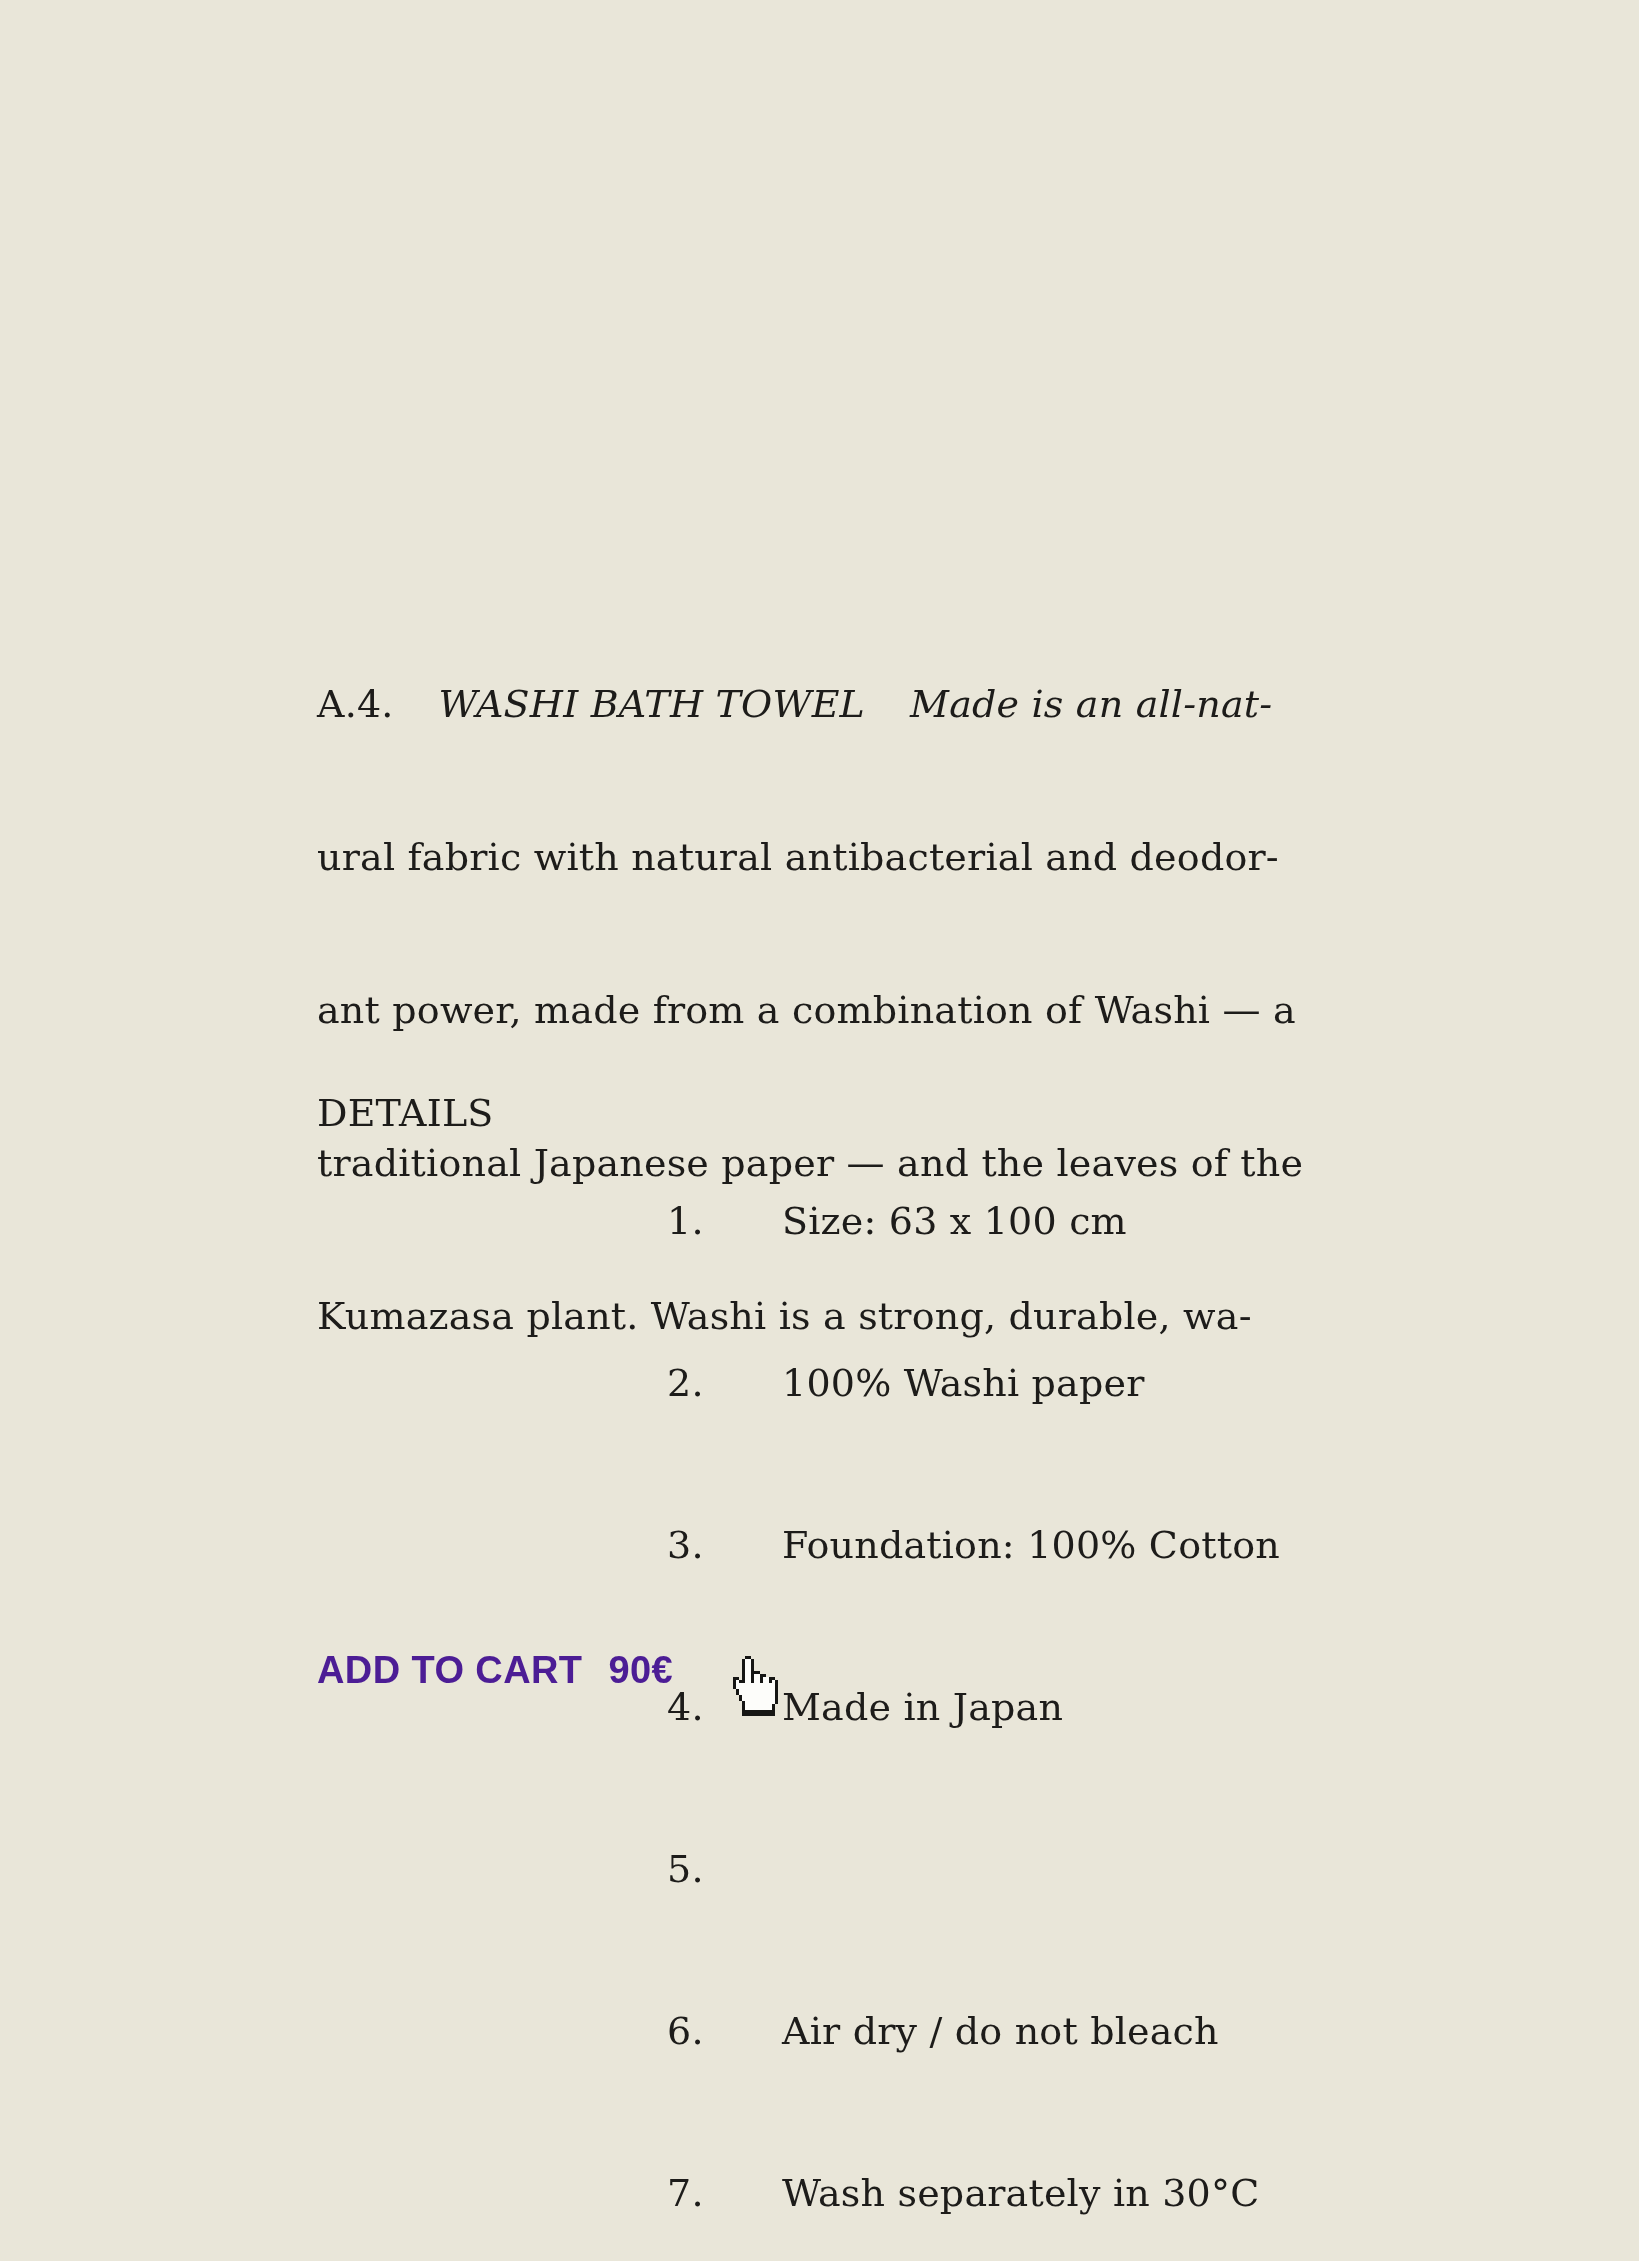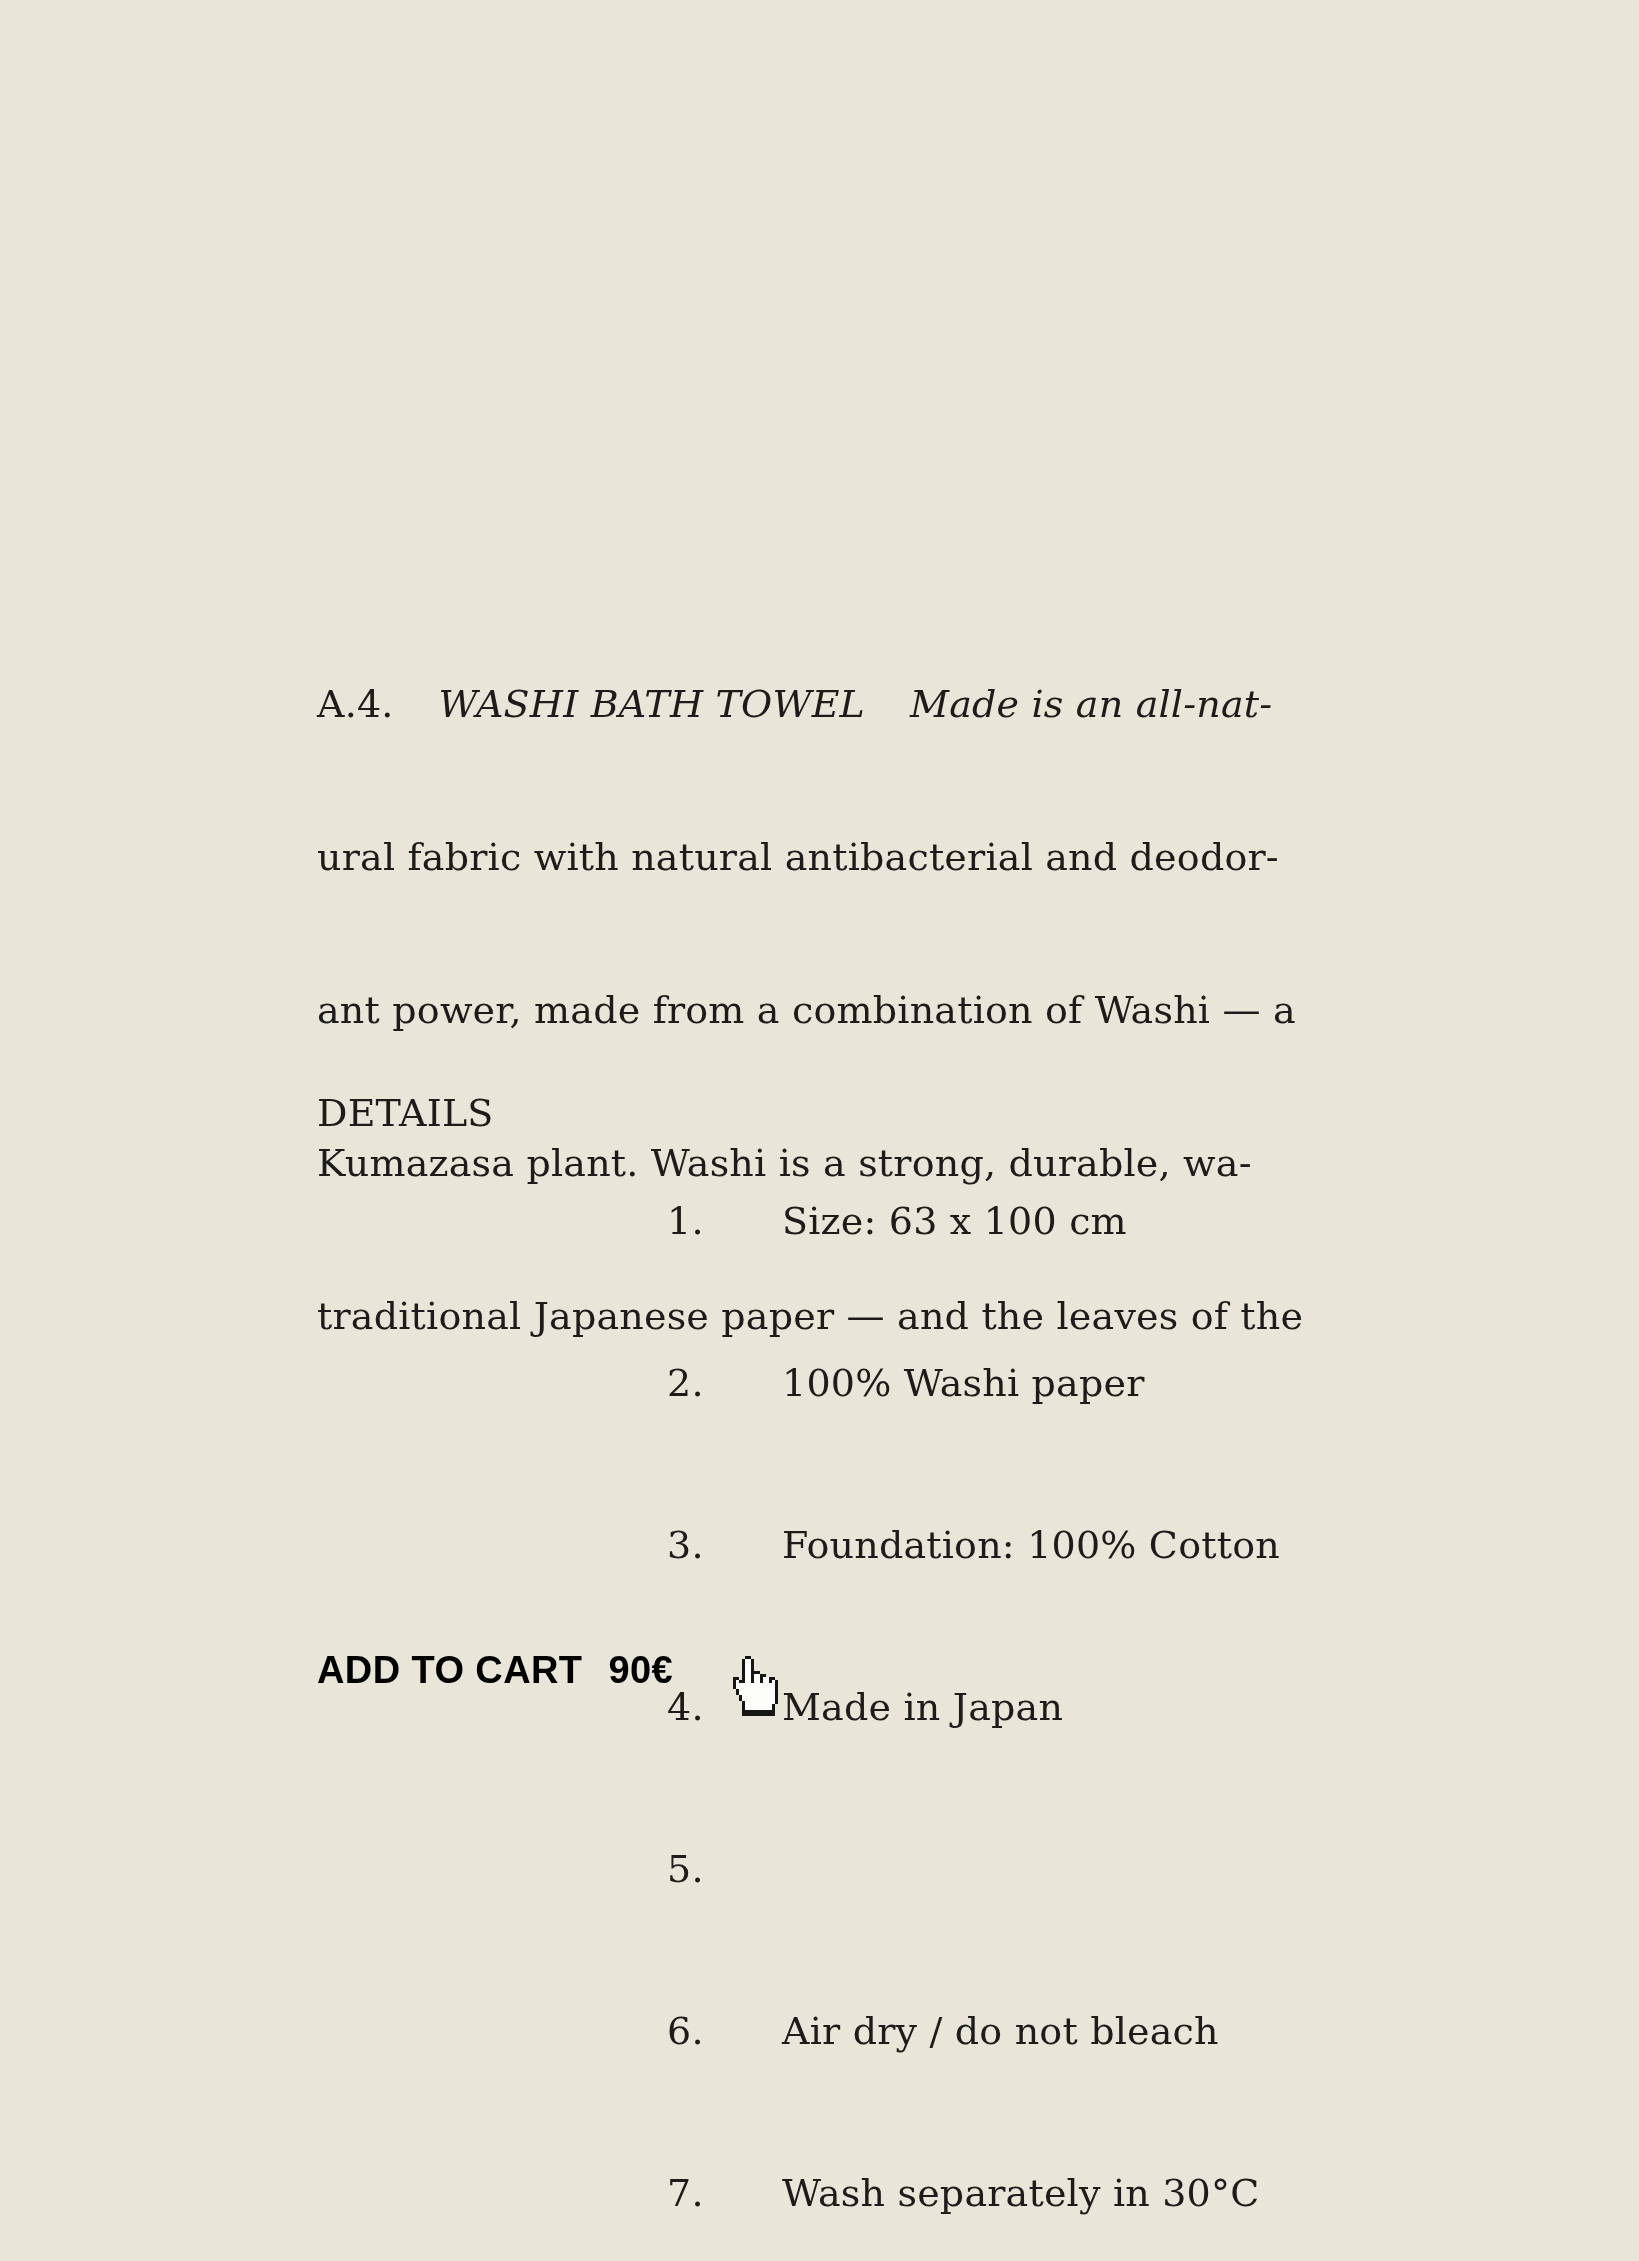--- a/index.html
+++ b/index.html
@@ -60,21 +60,21 @@
   .cart-row {
     position: absolute;
     left: 317px;
     top: 1651px;
     display: flex;
     align-items: flex-end;
     font-family: "Liberation Sans", sans-serif;
     font-weight: 700;
     font-size: 38px;
     line-height: 38px;
-    color: #000000;
+    color: #4c1d95;
   }
   .add-to-cart {
     appearance: none;
     -webkit-appearance: none;
     background: transparent;
     border: 0;
     margin: 0;
     padding: 0;
     font: inherit;
     color: inherit;
@@ -101,22 +101,22 @@
     display: block;
   }
 </style>
 </head>
 <body>
 
 <p class="description">
   <span class="line"><span>A.4.</span><span class="gap-left">WASHI BATH TOWEL</span><span class="gap-left">Made is an all-nat-</span></span>
   <span class="line">ural fabric with natural antibacterial and deodor-</span>
   <span class="line">ant power, made from a combination of Washi — a</span>
+  <span class="line">traditional Japanese paper — and the leaves of the</span>
   <span class="line">Kumazasa plant. Washi is a strong, durable, wa-</span>
-  <span class="line">traditional Japanese paper — and the leaves of the</span>
 </p>
 
 <section class="details">
   <div class="details-label">DETAILS</div>
   <ol class="details-list">
     <li class="details-item"><span class="num">1.</span><span class="txt">Size: 63 x 100 cm</span></li>
     <li class="details-item"><span class="num">2.</span><span class="txt">100% Washi paper</span></li>
     <li class="details-item"><span class="num">3.</span><span class="txt">Foundation: 100% Cotton</span></li>
     <li class="details-item"><span class="num">4.</span><span class="txt">Made in Japan</span></li>
     <li class="details-item"><span class="num">5.</span></li>

